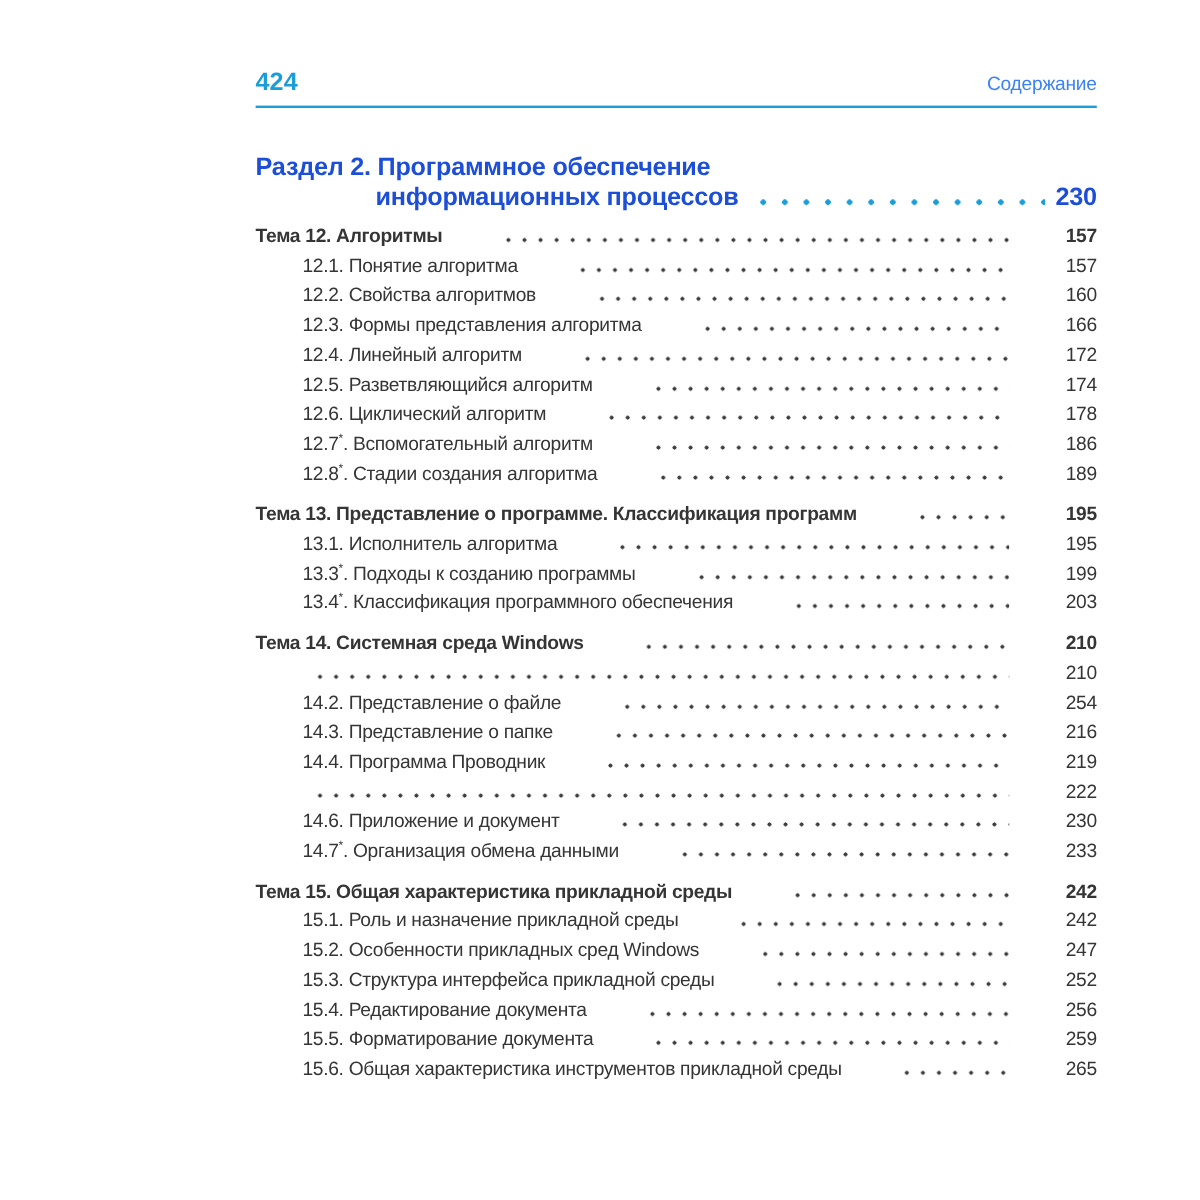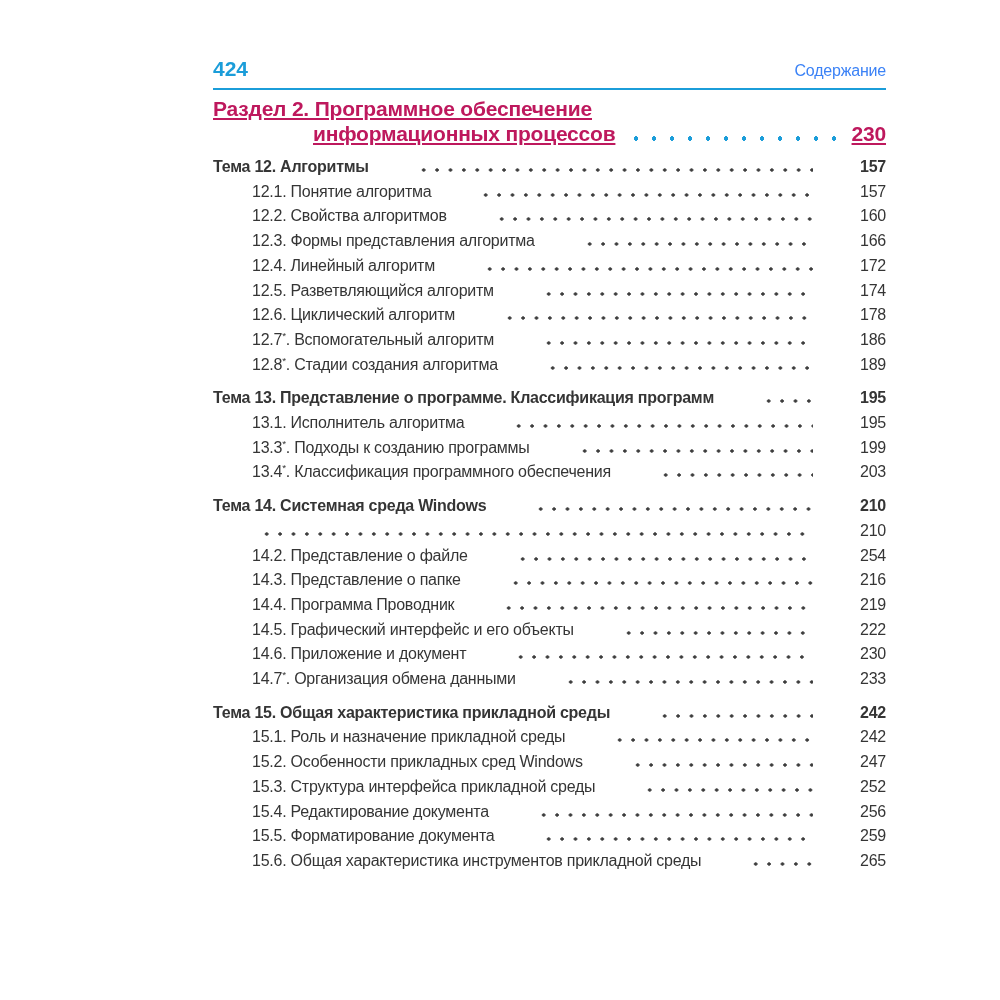--- a/index.html
+++ b/index.html
@@ -5,21 +5,21 @@
   * { margin: 0; padding: 0; box-sizing: border-box; }
   html, body {
     width: 1000px; height: 1000px;
     background: #ffffff;
     font-family: "Liberation Sans", "DejaVu Sans", sans-serif;
     color: #353535;
     overflow: hidden;
   }
   .page {
     width: 1000px; height: 1000px;
-    padding: 57px 114px 0 213px;
+    padding: 57px 86px 0 213px;
   }
 
   
   .running-head {
     display: flex;
     align-items: baseline;
     justify-content: space-between;
     border-bottom: 2px solid #1b9dd9;
     padding-bottom: 7px;
   }
@@ -30,27 +30,26 @@
     letter-spacing: 0;
   }
   .head-title {
     font-size: 16px;
     color: #3b82f6;
     letter-spacing: -0.2px;
   }
 
   
   .section-title {
-    margin-top: 6px;
-    color: #be185d;
+    margin-top: 37px;
+    color: #1d4ed8;
     font-size: 21px;
     font-weight: bold;
     letter-spacing: -0.2px;
     line-height: 25px;
-    text-decoration: underline;
   }
   .section-title .line2 {
     display: flex;
     align-items: baseline;
     padding-left: 100px;
     justify-content: space-between;
   }
 
   
   .toc-row {
@@ -196,21 +195,20 @@
       <span class="lbl">14.3. Представление о папке</span>
       <span class="leader"></span>
       <span class="pg">216</span>
     </div>
     <div class="toc-row item">
       <span class="lbl">14.4. Программа Проводник</span>
       <span class="leader"></span>
       <span class="pg">219</span>
     </div>
     <div class="toc-row item">
-      <span class="lbl">14.5. Графический интерфейс и его объекты</span>
       <span class="leader"></span>
       <span class="pg">222</span>
     </div>
     <div class="toc-row item">
       <span class="lbl">14.6. Приложение и документ</span>
       <span class="leader"></span>
       <span class="pg">230</span>
     </div>
     <div class="toc-row item">
       <span class="lbl">14.7<sup>*</sup>. Организация обмена данными</span>

